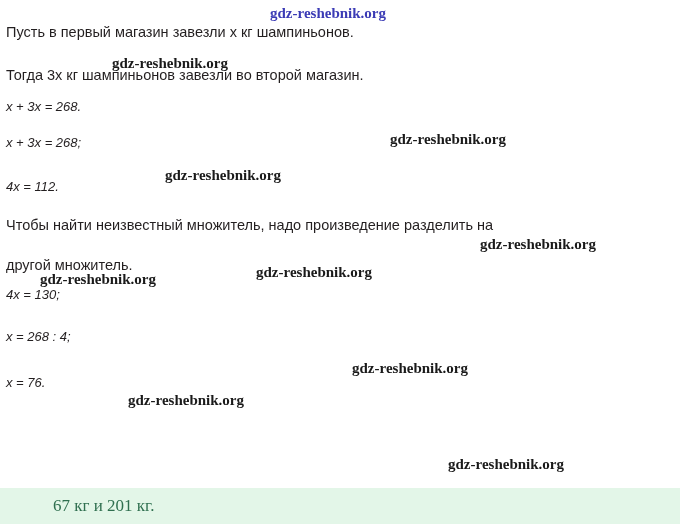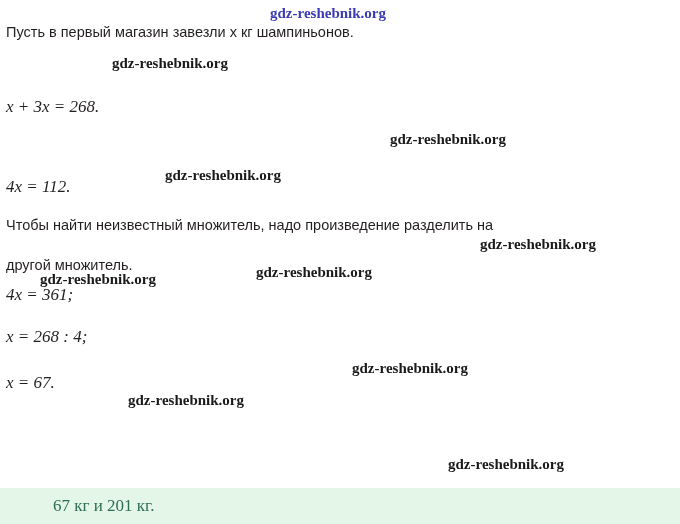--- a/index.html
+++ b/index.html
@@ -25,22 +25,22 @@
   
   .line {
     position: absolute;
     left: 6px;
     font-size: 14.5px;
     line-height: 18px;
     color: #231f20;
     white-space: nowrap;
   }
   .mathline {
-    font-family: Liberation Serif, serif;
-    font-size: 17px;
+    font-family: Liberation Sans, sans-serif;
+    font-size: 13px;
     font-style: italic;
     color: #231f20;
   }
 
   
   .wm {
     position: absolute;
     font-family: "Liberation Serif", serif;
     font-weight: bold;
     font-size: 15px;
@@ -77,48 +77,54 @@
 </style>
 </head>
 <body>
 
 <div class="page">
 
   <div class="line" style="top:23px">
     <span>Пусть в первый магазин завезли x кг шампиньонов.</span>
   </div>
 
+  <div class="line" style="top:66px">
+    <span>Тогда 3x кг шампиньонов завезли во второй магазин.</span>
+  </div>
 
   <div class="line mathline" style="top:98px">
     <span>x + 3x = 268.</span>
   </div>
 
+  <div class="line mathline" style="top:134px">
+    <span>x + 3x = 268;</span>
+  </div>
 
   <div class="line mathline" style="top:178px">
     <span>4x = 112.</span>
   </div>
 
   <div class="line" style="top:256px">
     <span>другой множитель.</span>
   </div>
 
   <div class="line" style="top:216px">
     <span>Чтобы найти неизвестный множитель, надо произведение разделить на</span>
   </div>
 
   <div class="line mathline" style="top:286px">
-    <span>4x = 361;</span>
+    <span>4x = 130;</span>
   </div>
 
   <div class="line mathline" style="top:328px">
     <span>x = 268 : 4;</span>
   </div>
 
   <div class="line mathline" style="top:374px">
-    <span>x = 67.</span>
+    <span>x = 76.</span>
   </div>
 
 
 
   <div class="wm-top" style="left:270px; top:5px"><span>gdz-reshebnik.org</span></div>
   <div class="wm" style="left:112px; top:55px"><span>gdz-reshebnik.org</span></div>
   <div class="wm" style="left:390px; top:131px"><span>gdz-reshebnik.org</span></div>
   <div class="wm" style="left:165px; top:167px"><span>gdz-reshebnik.org</span></div>
   <div class="wm" style="left:480px; top:236px"><span>gdz-reshebnik.org</span></div>
   <div class="wm" style="left:256px; top:264px"><span>gdz-reshebnik.org</span></div>

